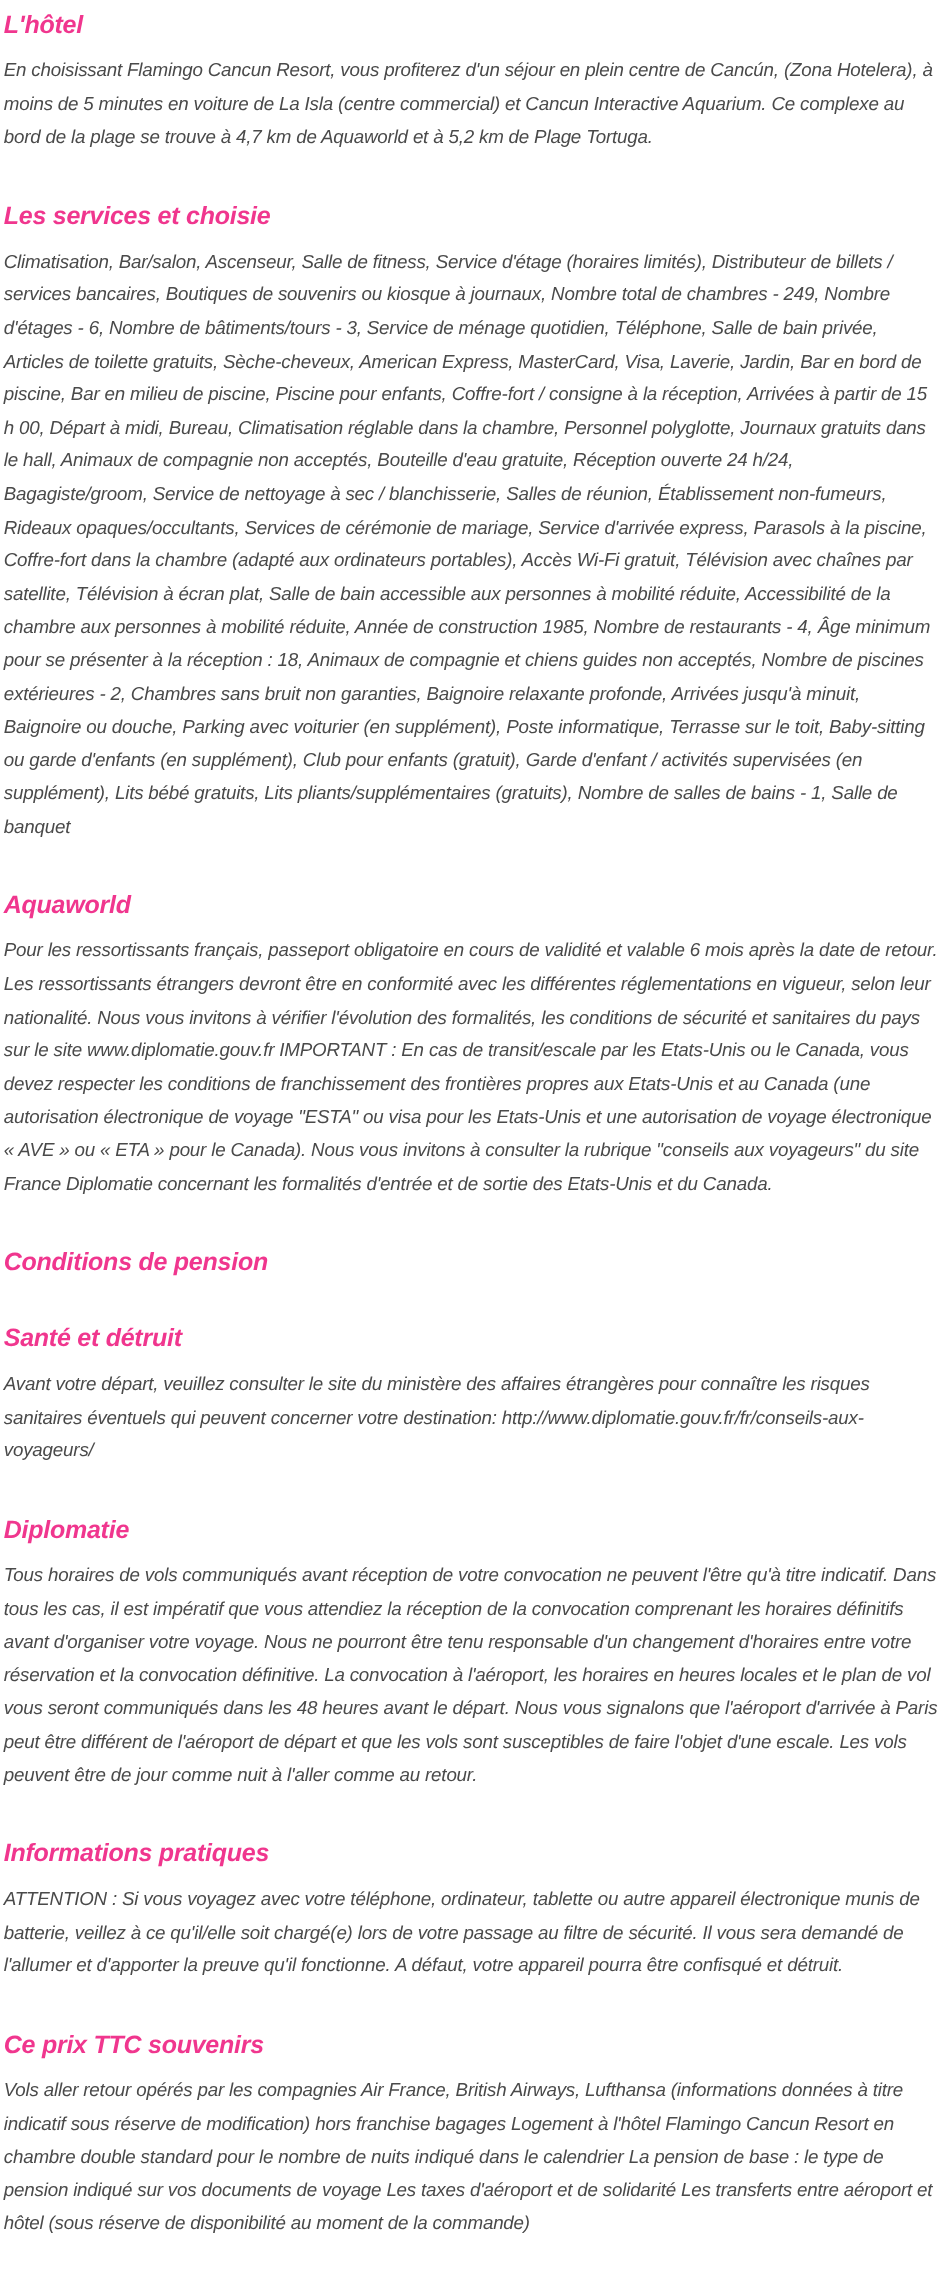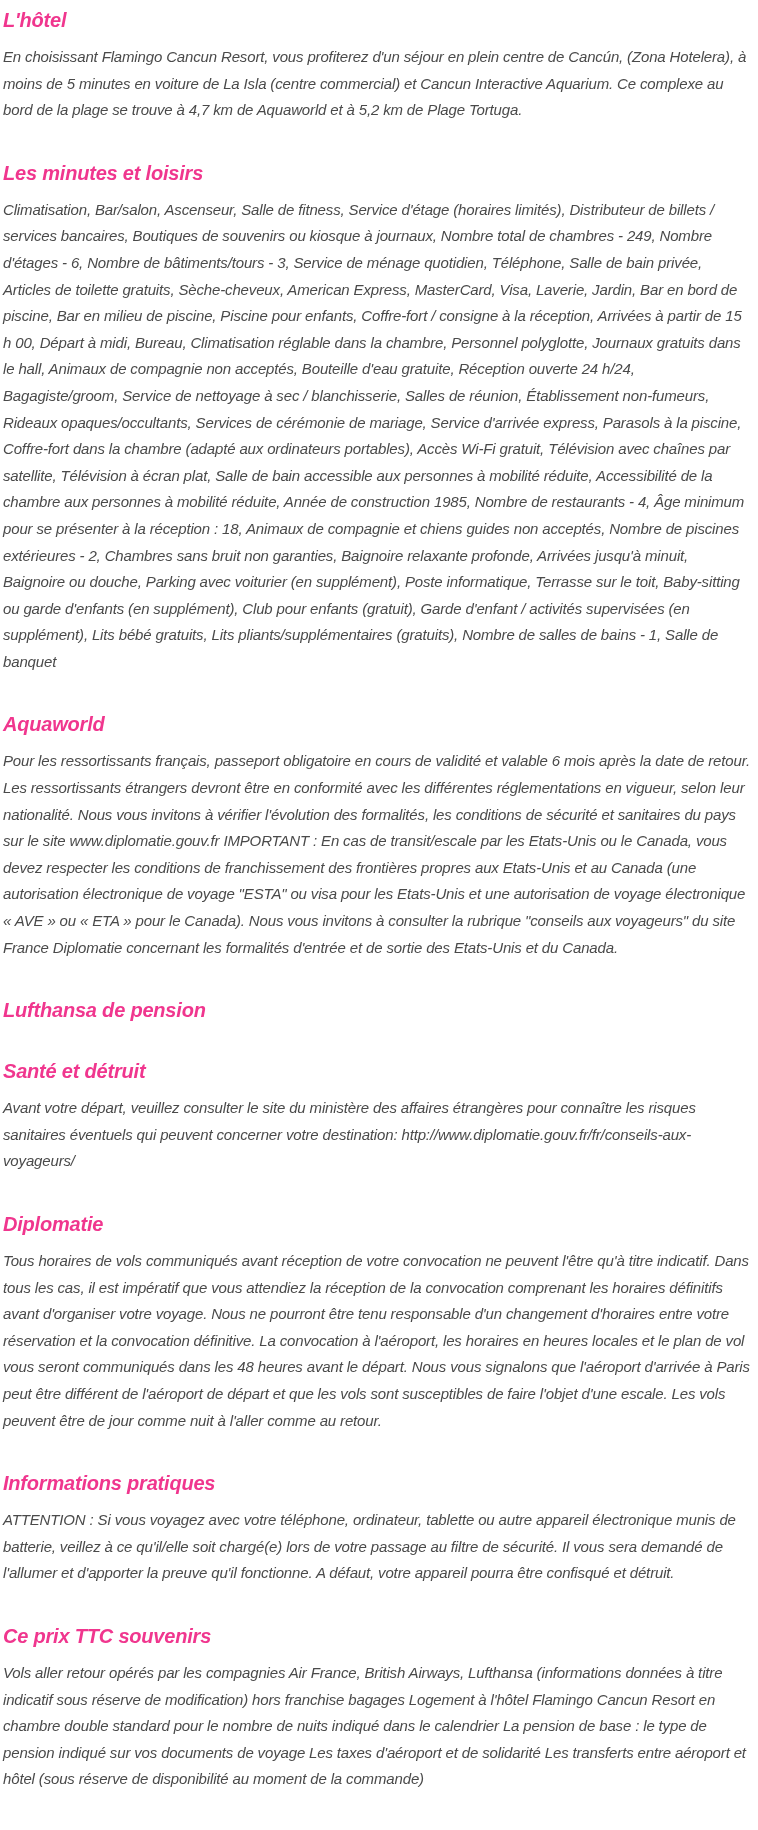--- a/index.html
+++ b/index.html
@@ -41,31 +41,31 @@
 <body>
 
 <div class="doc">
 
   <section class="section">
     <h2 class="section-heading">L'hôtel</h2>
     <p class="section-body">En choisissant Flamingo Cancun Resort, vous profiterez d'un séjour en plein centre de Cancún, (Zona Hotelera), à moins de 5 minutes en voiture de La Isla (centre commercial) et Cancun Interactive Aquarium. Ce complexe au bord de la plage se trouve à 4,7 km de Aquaworld et à 5,2 km de Plage Tortuga.</p>
   </section>
 
   <section class="section">
-    <h2 class="section-heading">Les minutes et loisirs</h2>
+    <h2 class="section-heading">Les services et choisie</h2>
     <p class="section-body">Climatisation, Bar/salon, Ascenseur, Salle de fitness, Service d'étage (horaires limités), Distributeur de billets / services bancaires, Boutiques de souvenirs ou kiosque à journaux, Nombre total de chambres - 249, Nombre d'étages - 6, Nombre de bâtiments/tours - 3, Service de ménage quotidien, Téléphone, Salle de bain privée, Articles de toilette gratuits, Sèche-cheveux, American Express, MasterCard, Visa, Laverie, Jardin, Bar en bord de piscine, Bar en milieu de piscine, Piscine pour enfants, Coffre-fort / consigne à la réception, Arrivées à partir de 15 h 00, Départ à midi, Bureau, Climatisation réglable dans la chambre, Personnel polyglotte, Journaux gratuits dans le hall, Animaux de compagnie non acceptés, Bouteille d'eau gratuite, Réception ouverte 24 h/24, Bagagiste/groom, Service de nettoyage à sec / blanchisserie, Salles de réunion, Établissement non-fumeurs, Rideaux opaques/occultants, Services de cérémonie de mariage, Service d'arrivée express, Parasols à la piscine, Coffre-fort dans la chambre (adapté aux ordinateurs portables), Accès Wi-Fi gratuit, Télévision avec chaînes par satellite, Télévision à écran plat, Salle de bain accessible aux personnes à mobilité réduite, Accessibilité de la chambre aux personnes à mobilité réduite, Année de construction 1985, Nombre de restaurants - 4, Âge minimum pour se présenter à la réception : 18, Animaux de compagnie et chiens guides non acceptés, Nombre de piscines extérieures - 2, Chambres sans bruit non garanties, Baignoire relaxante profonde, Arrivées jusqu'à minuit, Baignoire ou douche, Parking avec voiturier (en supplément), Poste informatique, Terrasse sur le toit, Baby-sitting ou garde d'enfants (en supplément), Club pour enfants (gratuit), Garde d'enfant / activités supervisées (en supplément), Lits bébé gratuits, Lits pliants/supplémentaires (gratuits), Nombre de salles de bains - 1, Salle de banquet</p>
   </section>
 
   <section class="section">
     <h2 class="section-heading">Aquaworld</h2>
     <p class="section-body">Pour les ressortissants français, passeport obligatoire en cours de validité et valable 6 mois après la date de retour. Les ressortissants étrangers devront être en conformité avec les différentes réglementations en vigueur, selon leur nationalité. Nous vous invitons à vérifier l'évolution des formalités, les conditions de sécurité et sanitaires du pays sur le site www.diplomatie.gouv.fr IMPORTANT : En cas de transit/escale par les Etats-Unis ou le Canada, vous devez respecter les conditions de franchissement des frontières propres aux Etats-Unis et au Canada (une autorisation électronique de voyage "ESTA" ou visa pour les Etats-Unis et une autorisation de voyage électronique « AVE » ou « ETA » pour le Canada). Nous vous invitons à consulter la rubrique "conseils aux voyageurs" du site France Diplomatie concernant les formalités d'entrée et de sortie des Etats-Unis et du Canada.</p>
   </section>
 
   <section class="section">
-    <h2 class="section-heading">Lufthansa de pension</h2>
+    <h2 class="section-heading">Conditions de pension</h2>
   </section>
 
   <section class="section">
     <h2 class="section-heading">Santé et détruit</h2>
     <p class="section-body">Avant votre départ, veuillez consulter le site du ministère des affaires étrangères pour connaître les risques sanitaires éventuels qui peuvent concerner votre destination: http://www.diplomatie.gouv.fr/fr/conseils-aux-voyageurs/</p>
   </section>
 
   <section class="section">
     <h2 class="section-heading">Diplomatie</h2>
     <p class="section-body">Tous horaires de vols communiqués avant réception de votre convocation ne peuvent l'être qu'à titre indicatif. Dans tous les cas, il est impératif que vous attendiez la réception de la convocation comprenant les horaires définitifs avant d'organiser votre voyage. Nous ne pourront être tenu responsable d'un changement d'horaires entre votre réservation et la convocation définitive. La convocation à l'aéroport, les horaires en heures locales et le plan de vol vous seront communiqués dans les 48 heures avant le départ. Nous vous signalons que l'aéroport d'arrivée à Paris peut être différent de l'aéroport de départ et que les vols sont susceptibles de faire l'objet d'une escale. Les vols peuvent être de jour comme nuit à l'aller comme au retour.</p>

